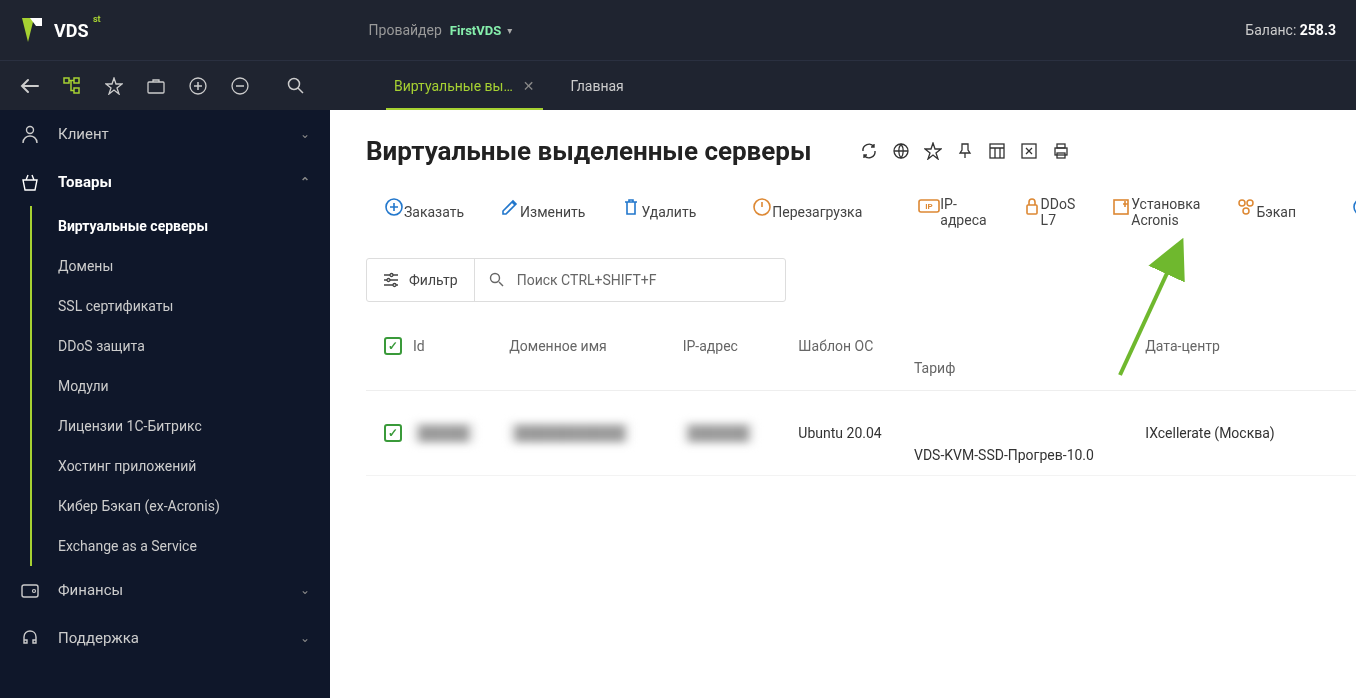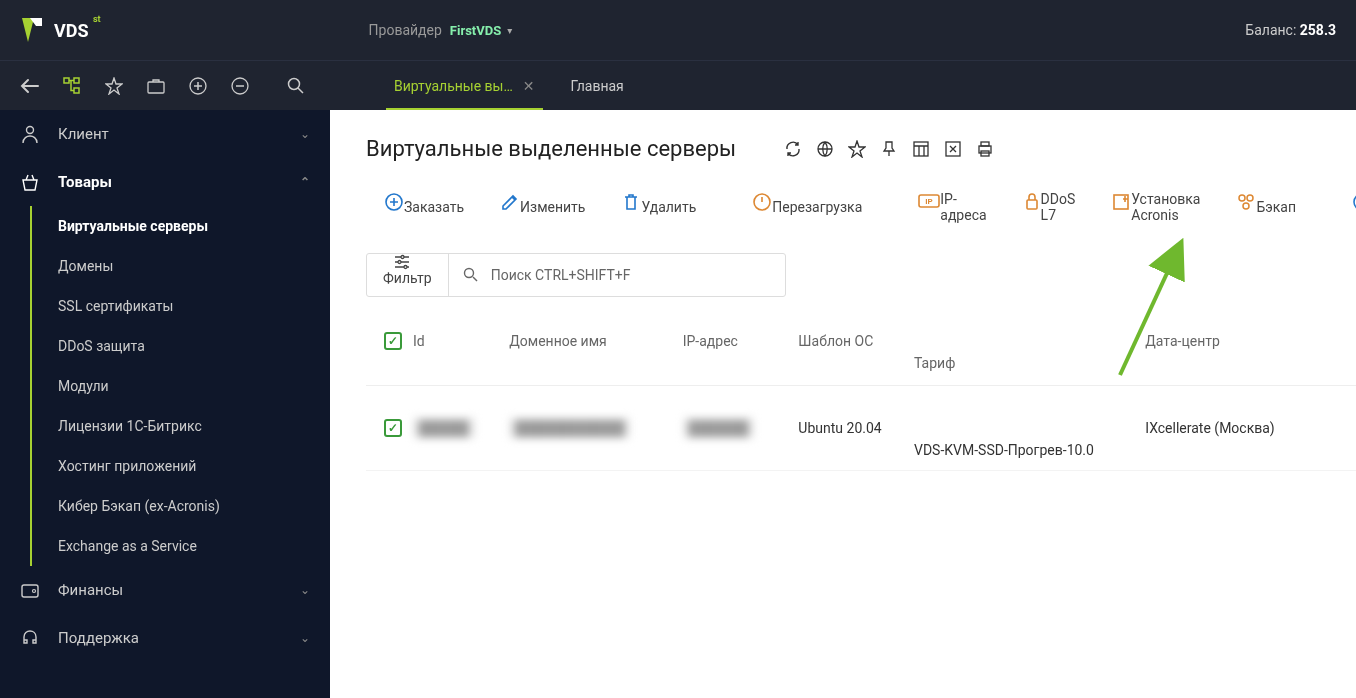--- a/index.html
+++ b/index.html
@@ -34,34 +34,34 @@
 .nav-head .ic { width: 24px; margin-right: 14px; display: flex; align-items: center; }
 .nav-head .chev { margin-left: auto; font-size: 12px; color: #888; }
 .nav-head.bold { color: #fff; font-weight: bold; }
 .nav-items { border-left: 2px solid #a6d132; margin-left: 30px; }
 .nav-item { padding: 12px 20px 12px 26px; font-size: 14px; cursor: pointer; color: #ccc; }
 .nav-item.active { color: #fff; font-weight: bold; }
 
 
 .main { flex: 1; background: #fff; padding: 26px 0 0 36px; overflow: hidden; position: relative; }
 .page-title-row { display: flex; align-items: center; margin-bottom: 24px; }
-.page-title { font-size: 22px; font-weight: normal; color: #222; margin-right: 48px; }
+.page-title { font-size: 26px; font-weight: bold; color: #222; margin-right: 48px; }
 .title-icons { display: flex; gap: 14px; color: #444; }
 .title-icons .tic { cursor: pointer; display: flex; }
 
 
 .actions { display: flex; align-items: center; margin-bottom: 24px; overflow: hidden; }
 .action-btn { display: flex; flex-direction: row; align-items: center; padding: 0 18px; cursor: pointer; color: #444; font-size: 14px; position: relative; }
 .action-btn .aic { color: #dd8833; margin-bottom: 10px; height: 20px; display: flex; align-items: center; }
 .action-btn.blue .aic { color: #2277cc; }
 .action-sep { width: 1px; height: 44px; background: #ddd; margin: 0 10px; }
 
 
 .filter-bar { display: flex; align-items: center; border: 1px solid #ddd; border-radius: 3px; width: 420px; height: 44px; margin-bottom: 0; }
-.filter-btn { display: flex; align-items: center; padding: 0 16px; border-right: 1px solid #ddd; height: 100%; color: #444; font-size: 14px; cursor: pointer; flex-direction: column; }
+.filter-btn { display: flex; align-items: center; padding: 0 16px; border-right: 1px solid #ddd; height: 100%; color: #444; font-size: 14px; cursor: pointer; }
 .filter-btn .ic { margin-right: 10px; }
 .search-box { display: flex; align-items: center; padding: 0 14px; flex: 1; color: #666; font-size: 14px; }
 .search-box .ic { margin-right: 12px; }
 
 
 .table-wrap { margin-top: 0; }
 .thead { display: flex; align-items: center; padding: 14px 18px; color: #666; font-size: 14px; border-bottom: 1px solid #eee; }
 .th-check { width: 30px; }
 .th { }
 .col-id { width: 100px; }

